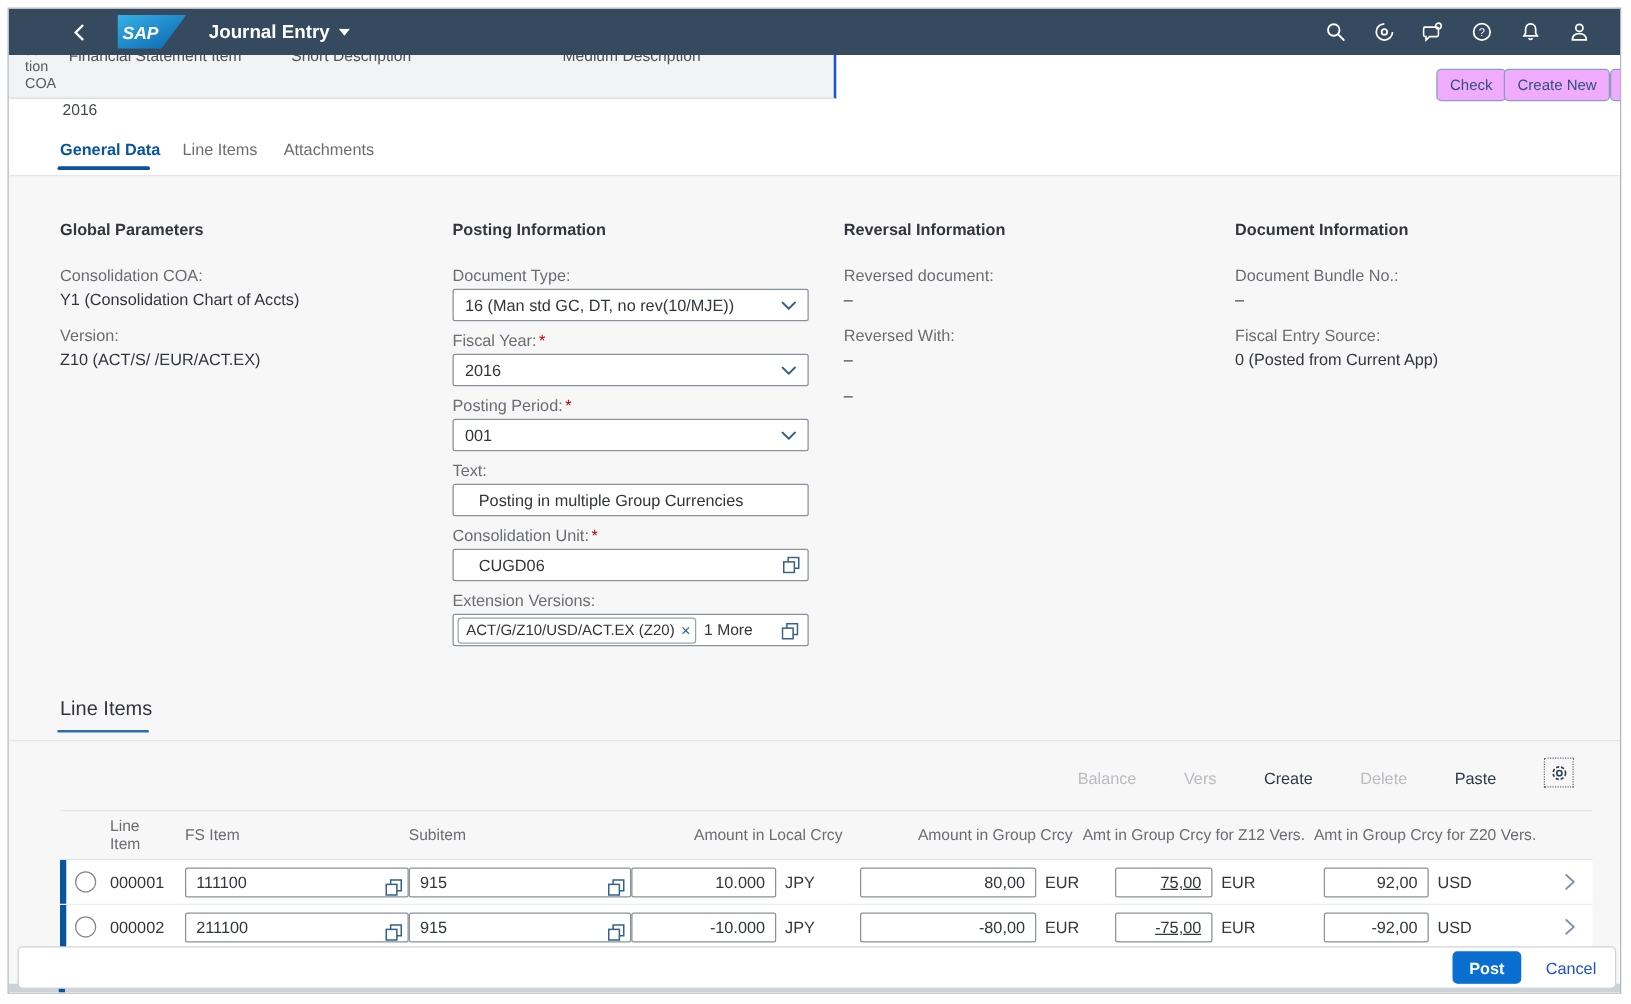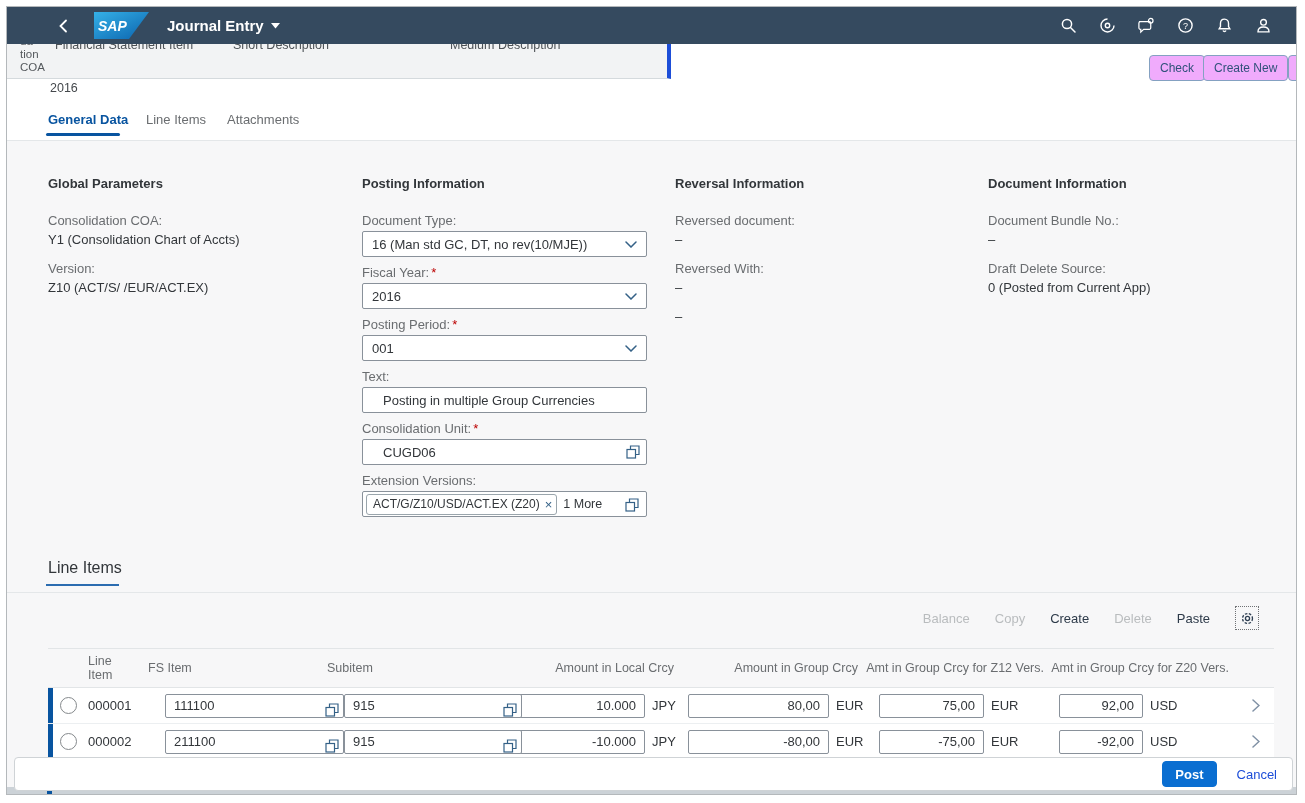--- a/index.html
+++ b/index.html
@@ -13,21 +13,21 @@
             display:flex;align-items:center;z-index:10;}
   .back-btn{margin-left:49px;width:16px;height:16px;cursor:pointer;display:flex;align-items:center;}
   .sap-logo{margin-left:22px;display:flex;align-items:center;cursor:pointer;}
   .shell-title{margin-left:18px;color:#fff;font-size:15px;font-weight:bold;display:flex;
                align-items:center;gap:7px;cursor:pointer;}
   .shell-right{margin-left:auto;display:flex;align-items:center;gap:21px;padding-right:24px;}
   .shell-icon{width:18px;height:18px;display:flex;align-items:center;justify-content:center;cursor:pointer;}
 
   
   .band{position:absolute;left:0;top:37px;width:660px;height:34px;background:#f2f3f4;
-        border-right:4px solid #1d4ed8;border-bottom:1px solid #d5dadd;z-index:2;}
+        border-right:2px solid #1d4ed8;border-bottom:1px solid #d5dadd;z-index:2;}
   .band .c1{position:absolute;left:13px;top:-9px;font-size:11.5px;line-height:13px;color:#55595d;}
   .band .lbl{position:absolute;top:-6px;font-size:12.5px;color:#4d5256;white-space:nowrap;}
   .band .l-fsi{left:48px;} .band .l-sd{left:226px;} .band .l-md{left:443px;}
   .year-row{position:absolute;left:43px;top:74px;font-size:12.5px;color:#44484c;z-index:1;}
 
   
   .hdr-btn{position:absolute;top:48px;height:26px;box-sizing:border-box;border:1px solid #84a1c1;
            border-radius:4px;background:#f0abfc;color:#30517a;font-size:12px;line-height:24px;
            padding:0 10px;cursor:pointer;z-index:3;}
   .btn-check{left:1142px;} .btn-createnew{left:1196px;}
@@ -60,21 +60,21 @@
   .multi{display:flex;align-items:center;padding:0 26px 0 3px;position:relative;}
   .token{display:inline-flex;align-items:center;border:1px solid #9aa5ac;border-radius:3px;height:19px;
          padding:0 4px 0 6px;font-size:12px;color:#32363a;background:#fff;white-space:nowrap;}
   .tok-x{margin-left:5px;color:#346187;font-size:13px;cursor:pointer;}
   .more{margin-left:6px;font-size:12.5px;color:#32363a;cursor:pointer;white-space:nowrap;}
 
   
   .li-title{position:absolute;left:41px;top:419px;font-size:16px;color:#32363a;}
   .li-underline{position:absolute;left:39px;top:444px;width:73px;height:2px;background:#2b6cb0;}
   .li-divider{position:absolute;left:0;top:452px;width:100%;height:1px;background:#e4e7e9;}
-  .li-toolbar{position:absolute;right:37px;top:466px;display:flex;align-items:center;gap:25px;}
+  .li-toolbar{position:absolute;right:37px;top:466px;display:flex;align-items:flex-end;gap:38px;}
   .tb-btn{font-size:13px;cursor:pointer;color:#2d3a49;background:none;border:none;padding:0;
           font-family:"Liberation Sans",sans-serif;}
   .tb-btn.disabled{color:#b9bcbe;cursor:default;}
   .gear-btn{width:24px;height:24px;border:1px dotted #6f7275;background:#f7f7f8;display:flex;
             align-items:center;justify-content:center;cursor:pointer;box-sizing:border-box;}
 
   
   .table{position:absolute;left:41px;top:508px;width:1226px;}
   .thead{position:relative;height:38px;border-top:1px solid #e2e5e7;border-bottom:1px solid #e2e5e7;
          color:#6a6d70;font-size:12.5px;}
@@ -83,28 +83,28 @@
   .th-fs{left:100px;} .th-sub{left:279px;}
   .th-loc{right:600px;} .th-grp{right:416px;} .th-z12{right:230px;} .th-z20{right:45px;}
   .trow{display:flex;align-items:center;height:35px;background:#fff;border-bottom:1px solid #eceff1;}
   .c-acc{width:5px;align-self:stretch;background:#0854a0;}
   .c-sel{width:30px;display:flex;justify-content:center;}
   .c-li{width:58px;padding-left:5px;box-sizing:border-box;font-size:13px;color:#32363a;}
   .c-fs{width:179px;} .c-sub{width:178px;}
   .c-loc{width:184px;} .c-grp{width:185px;} .c-z12{width:185px;} .c-z20{width:185px;}
   .c-loc,.c-grp,.c-z12,.c-z20{display:flex;align-items:center;}
   .c-chev{width:37px;display:flex;justify-content:center;}
-  .vh2{position:relative;width:163px;margin-left:24px;}
+  .vh2{position:relative;width:163px;margin-left:7px;}
   .vh2 input{width:100%;height:24px;box-sizing:border-box;border:1px solid #89919a;border-radius:2px;
              padding:0 26px 0 8px;font:13px "Liberation Sans",sans-serif;color:#32363a;}
   .vh2 .vh-icon{right:5px;top:5px;}
   .amt{height:24px;box-sizing:border-box;border:1px solid #89919a;border-radius:2px;text-align:right;
        padding:0 8px;font:13px "Liberation Sans",sans-serif;color:#32363a;background:#fff;}
-  .a-loc{width:140px;margin-left:7px;} .a-grp{width:141px;margin-left:6px;}
-  .a-z12{width:105px;margin-left:12px;} .a-z20{width:84px;margin-left:7px;}
+  .a-loc{width:116px;margin-left:7px;} .a-grp{width:141px;margin-left:6px;}
+  .a-z12{width:78px;margin-left:25px;text-decoration:underline;} .a-z20{width:84px;margin-left:7px;}
   .cur{margin-left:7px;font-size:13px;color:#32363a;}
   .radio{width:15px;height:15px;border:1px solid #85898c;border-radius:50%;background:#fff;
          display:inline-block;cursor:pointer;}
 
   
   .footer{position:absolute;left:7px;top:750px;width:1279px;height:34px;background:#fff;
           border:1px solid #cfd3d6;border-radius:4px;z-index:20;display:flex;align-items:center;
           justify-content:flex-end;gap:14px;padding-right:9px;box-sizing:border-box;}
   .post-btn{background:#0a6ed1;color:#fff;border:1px solid #0a6ed1;border-radius:4px;height:26px;
             padding:0 12px;font-size:13px;font-weight:bold;cursor:pointer;
@@ -301,31 +301,31 @@
       <span class="fvalue">–</span>
       <span class="flabel">Reversed With:</span>
       <span class="fvalue">–</span>
       <span class="fvalue">–</span>
     </div>
 
     <div class="col col4">
       <div class="sec-title">Document Information</div>
       <span class="flabel">Document Bundle No.:</span>
       <span class="fvalue">–</span>
-      <span class="flabel">Draft Delete Source:</span>
+      <span class="flabel">Fiscal Entry Source:</span>
       <span class="fvalue">0 (Posted from Current App)</span>
     </div>
 
     <div class="li-title">Line Items</div>
     <div class="li-underline"></div>
     <div class="li-divider"></div>
 
     <div class="li-toolbar">
       <button class="tb-btn disabled">Balance</button>
-      <button class="tb-btn disabled">Copy</button>
+      <button class="tb-btn disabled">Vers</button>
       <button class="tb-btn">Create</button>
       <button class="tb-btn disabled">Delete</button>
       <button class="tb-btn">Paste</button>
       <span class="gear-btn">
         <svg width="15" height="15" viewBox="0 0 16 16">
             <g stroke="#2e3f52" fill="none" stroke-width="1.4">
               <circle cx="8" cy="8" r="2.2"></circle>
               <circle cx="8" cy="8" r="5.3" stroke-dasharray="2.7 1.6"></circle>
             </g>
           </svg>

